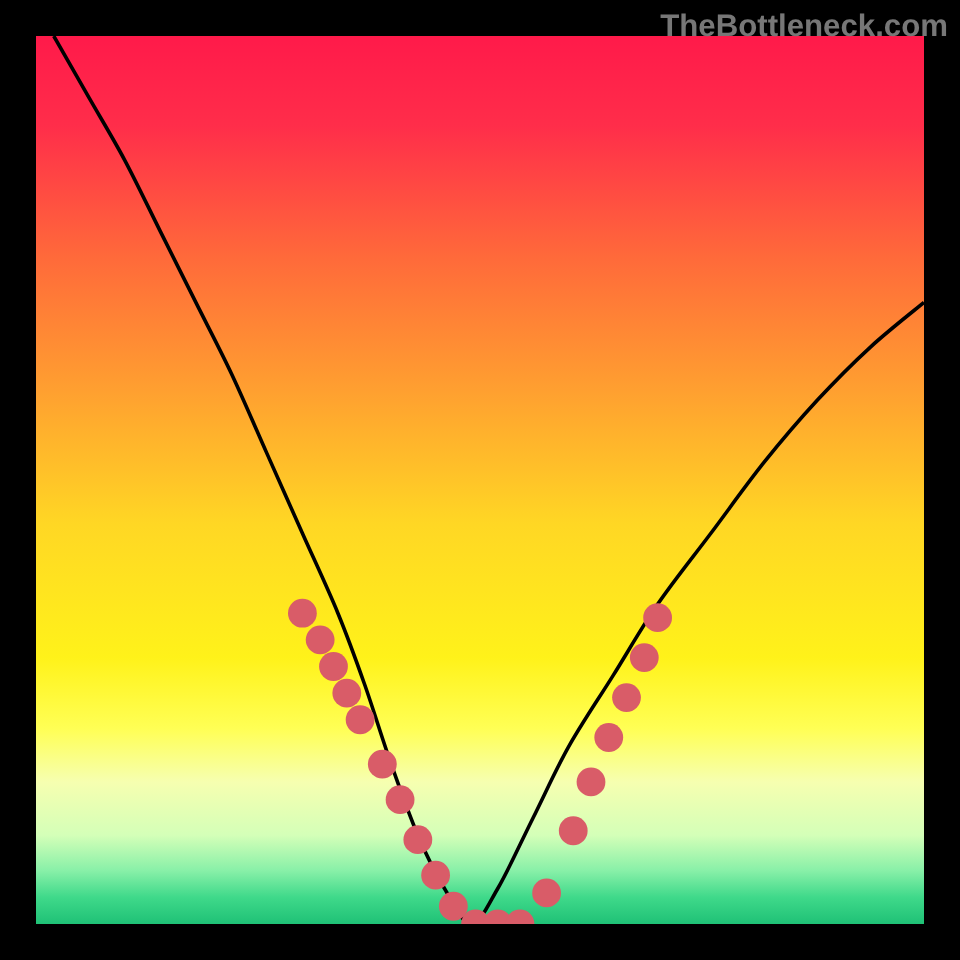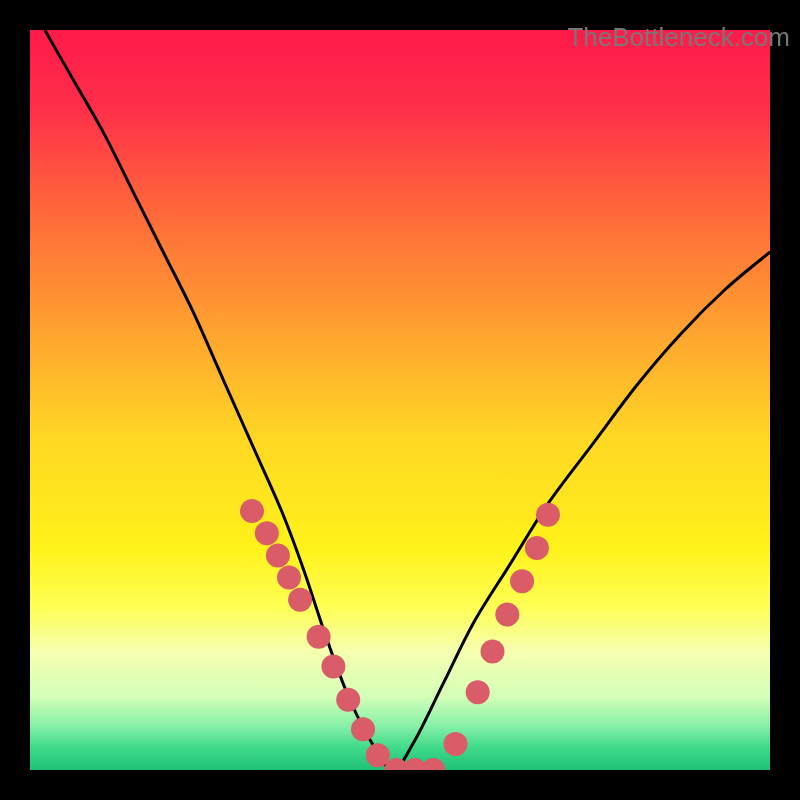--- a/index.html
+++ b/index.html
@@ -10,23 +10,22 @@
     position: relative;
     overflow: hidden;
   }
   .watermark {
     position: absolute;
     top: 6px;
     right: 10px;
     color: #777;
     font-family: Arial, Helvetica, sans-serif;
     font-size: 26px;
-    font-weight: 400;
+    font-weight: 700;
     z-index: 10;
-    margin-top: 16px;
   }
   .plot-area {
     position: absolute;
     left: 30px;
     top: 30px;
     width: 740px;
     height: 740px;
     overflow: hidden;
   }
   .gradient-fill {

